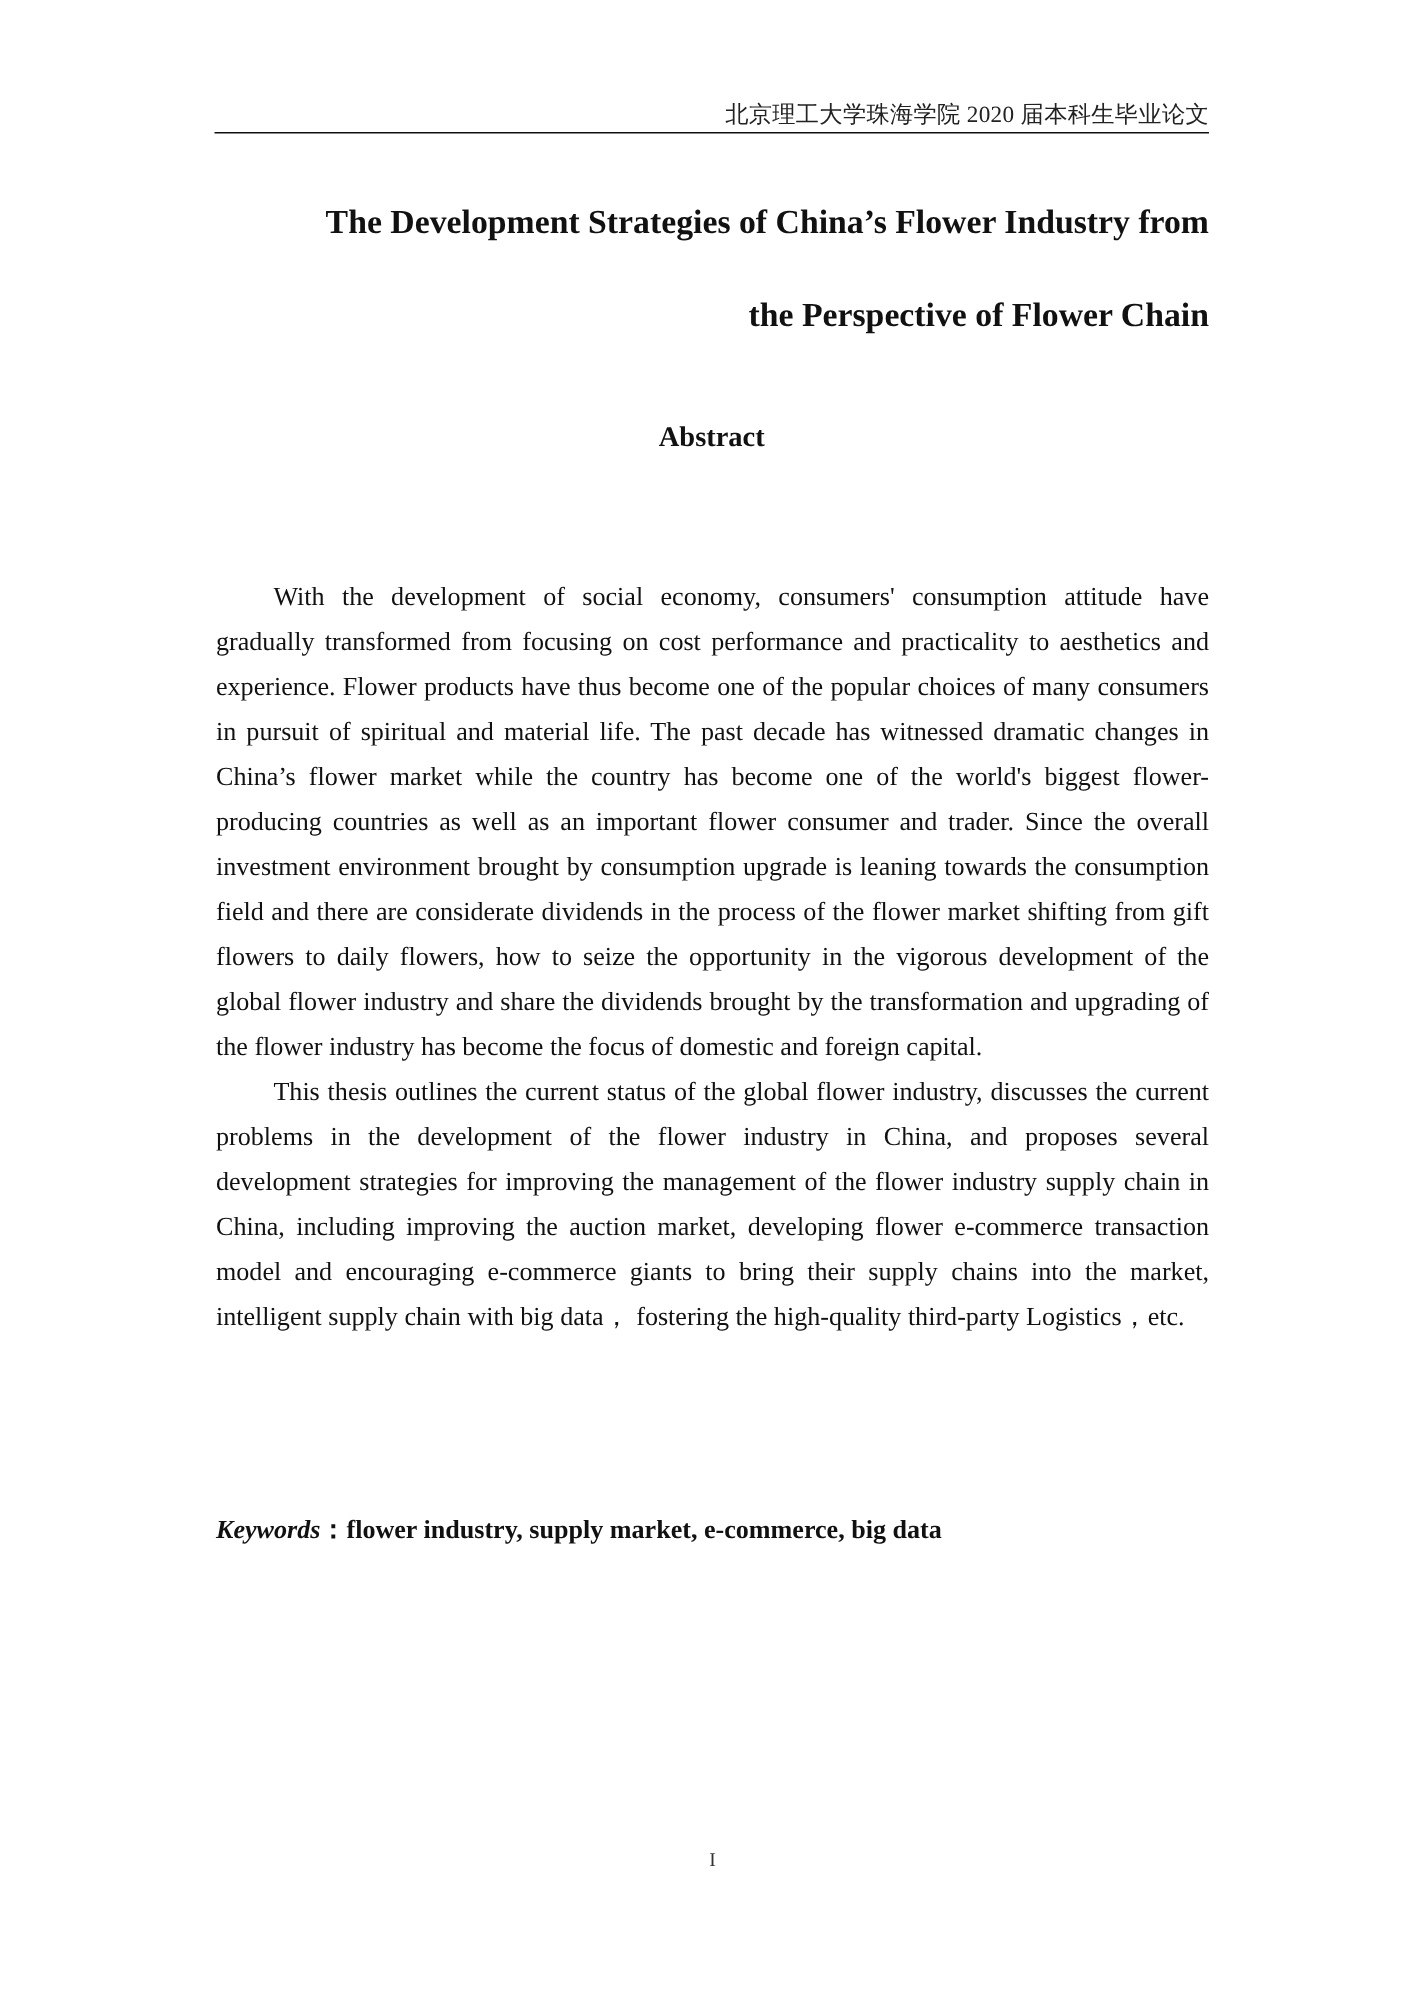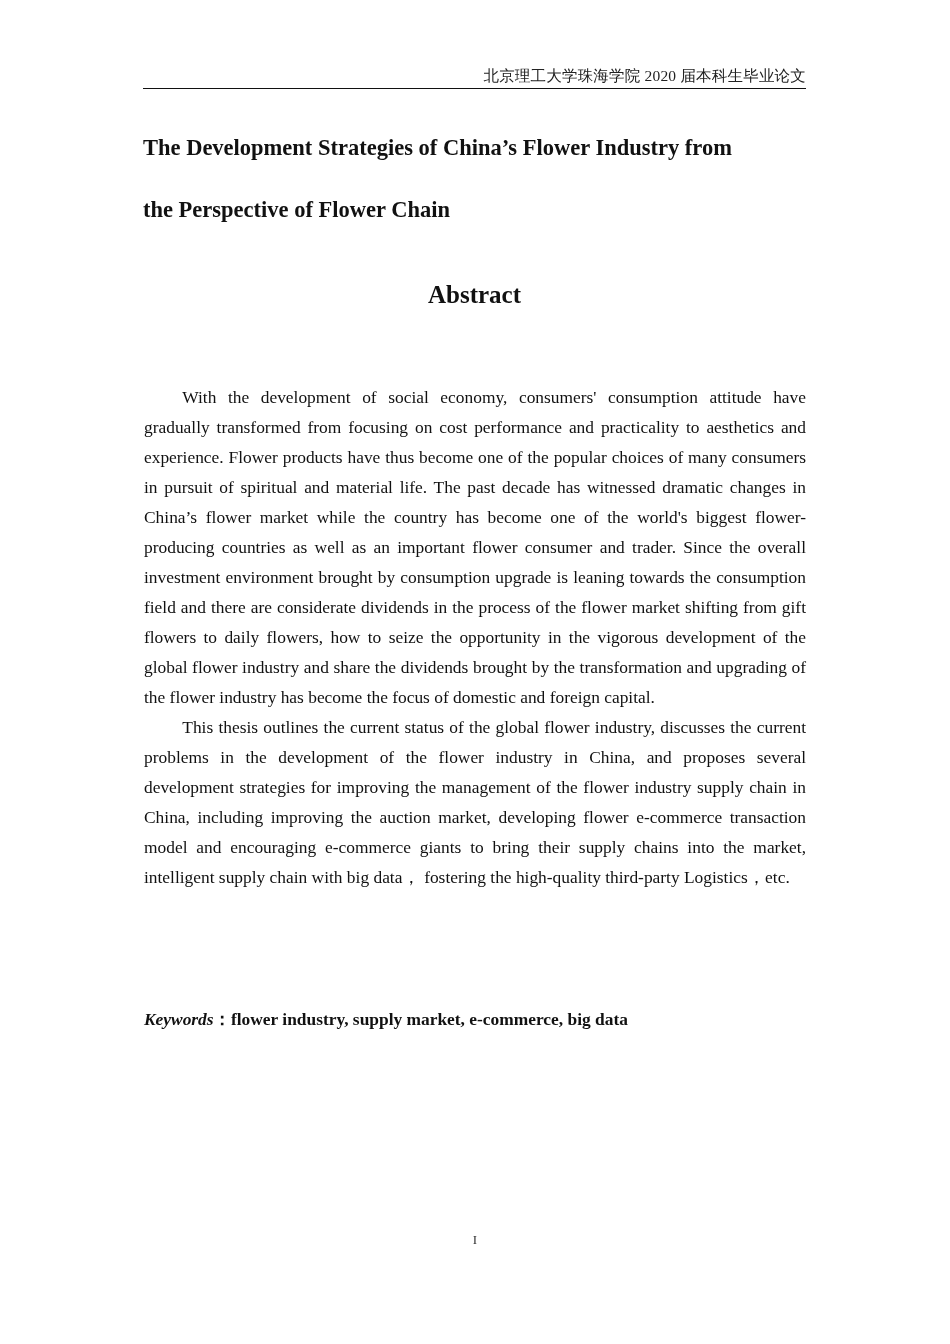--- a/index.html
+++ b/index.html
@@ -2,26 +2,26 @@
 <html><head>
   <meta charset="utf-8">
   <style>
     html, body { margin: 0; padding: 0; background: #ffffff; }
     body { width: 950px; height: 1344px; position: relative; overflow: hidden;
       font-family: "Liberation Serif", "DejaVu Serif", serif; color: #111; }
     .header-text { position: absolute; top: 66px; left: 143px; width: 663px; text-align: right;
       font-size: 15.5px; color: #222; letter-spacing: 0.2px; }
     .header-rule { position: absolute; top: 88px; left: 143px; width: 663px; height: 0;
       border-top: 1.6px solid #111; }
-    .title { position: absolute; left: 143px; width: 663px; text-align: left;
+    .title { position: absolute; left: 143px; width: 663px; text-align: right;
       font-weight: bold; font-size: 22.5px; color: #111; }
     .title-1 { top: 135px; }
     .title-2 { top: 197px; }
     .abstract-heading { position: absolute; top: 281px; left: 143px; width: 663px; text-align: center;
-      font-weight: bold; font-size: 25px; }
+      font-weight: bold; font-size: 19px; }
     .body-block { position: absolute; top: 382px; left: 144px; width: 662px;
       font-size: 17.4px; line-height: 30px; text-align: justify; color: #111; }
     .body-block p { margin: 0; text-indent: 2.2em; }
     .keywords { position: absolute; top: 1004px; left: 144px; width: 662px;
       font-size: 17.4px; line-height: 31px; font-weight: bold; }
     .keywords .kw-label { font-style: italic; }
     .page-number { position: absolute; top: 1232px; left: 420px; width: 110px; text-align: center;
       font-size: 13px; color: #333; }
   </style>
 </head>

